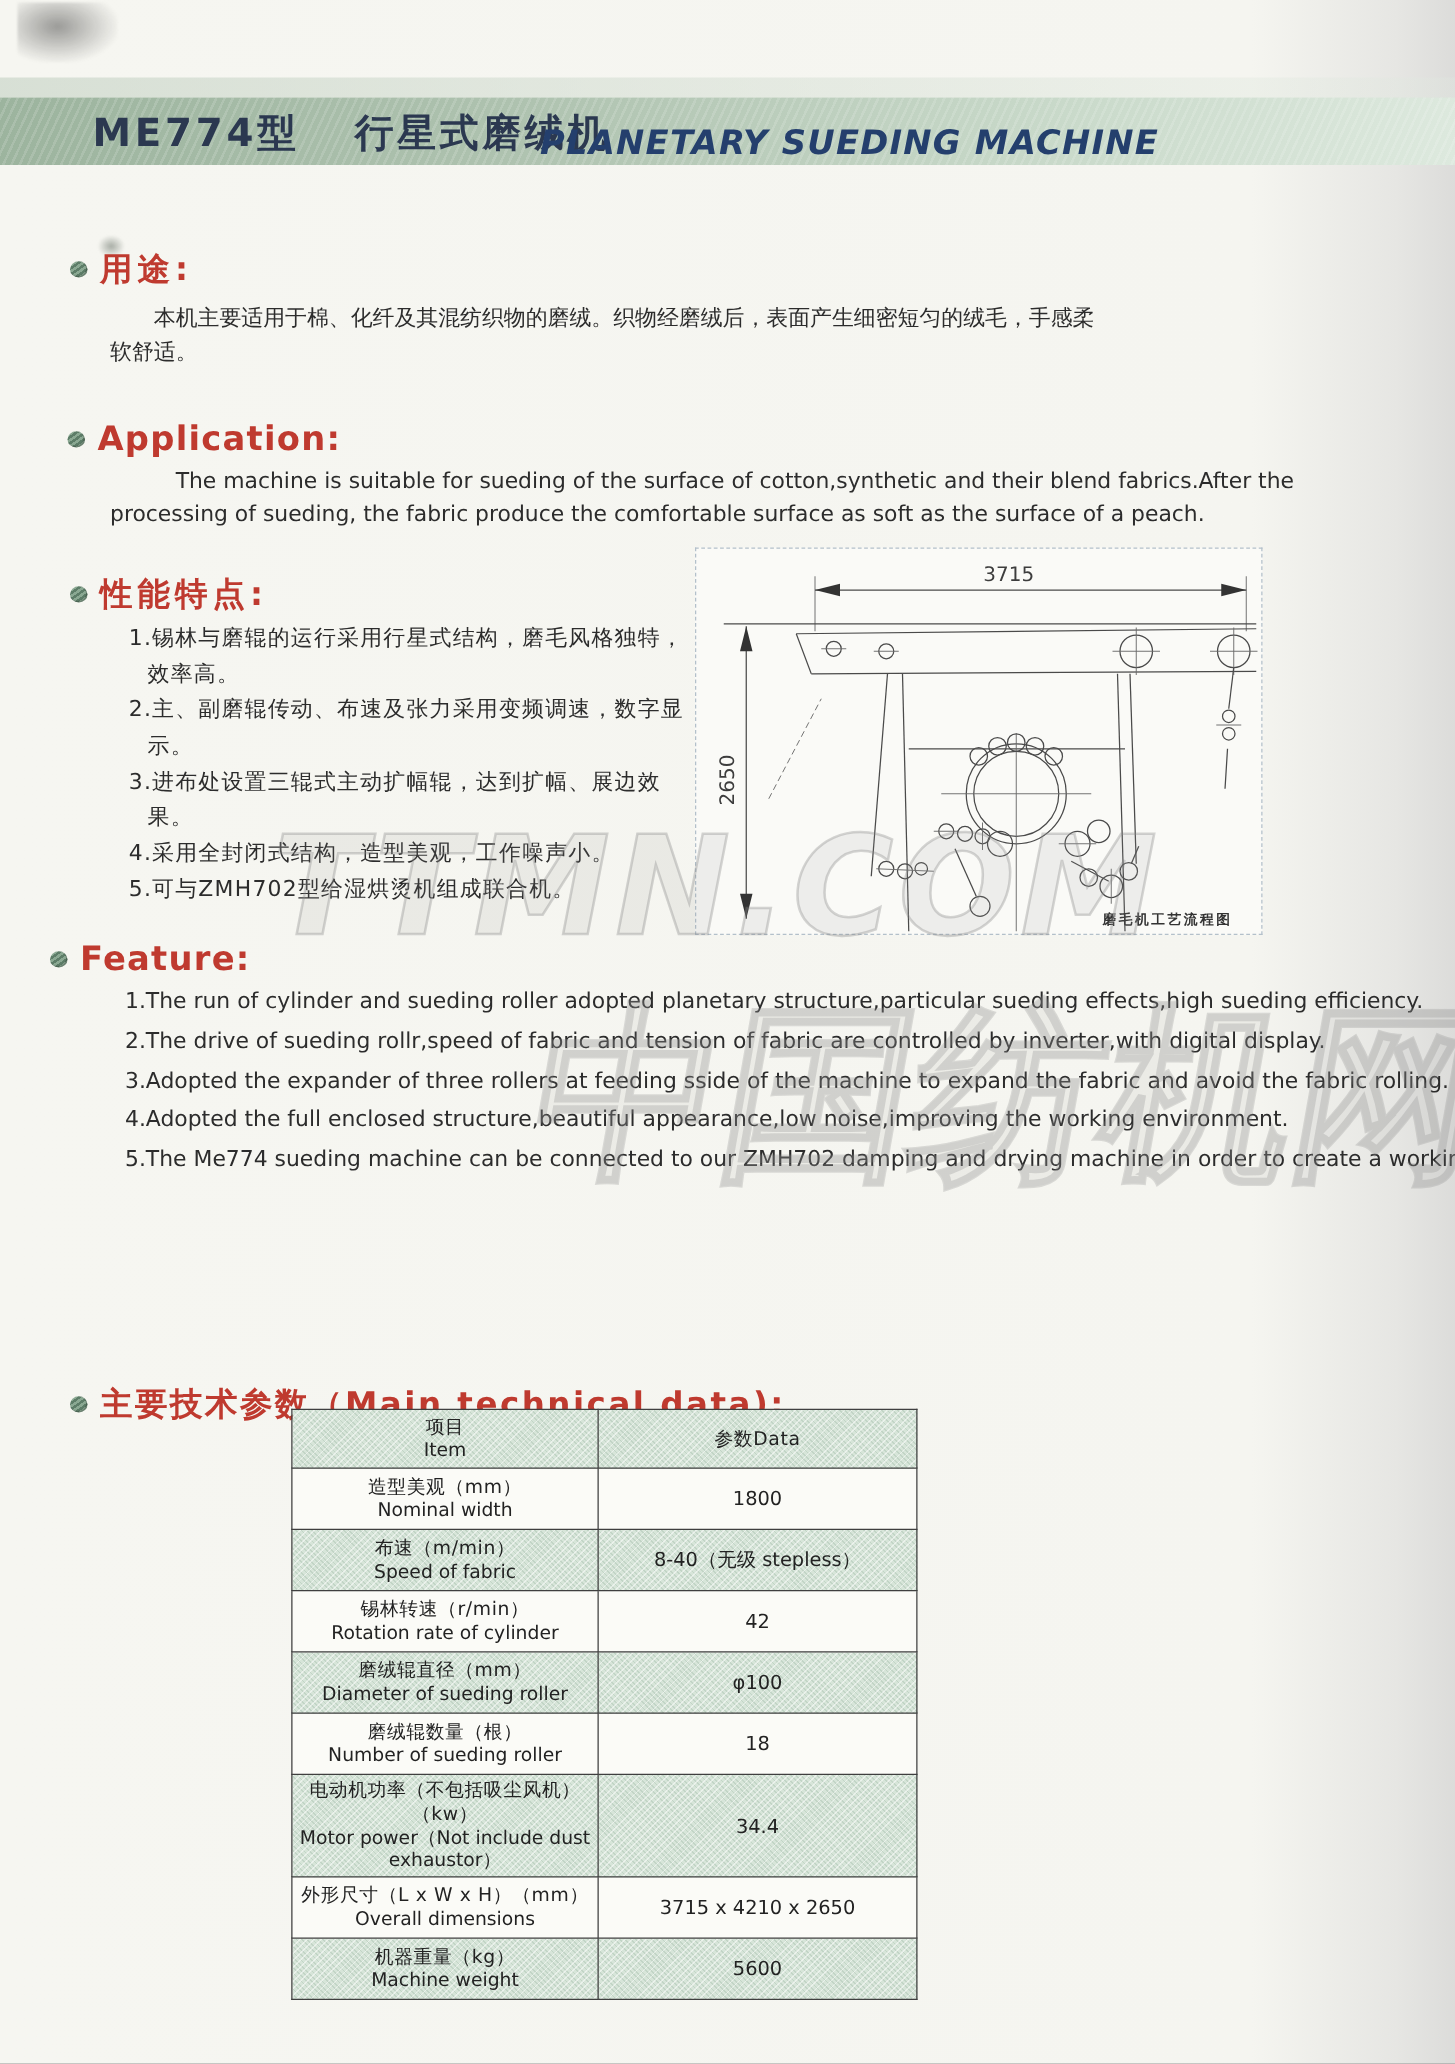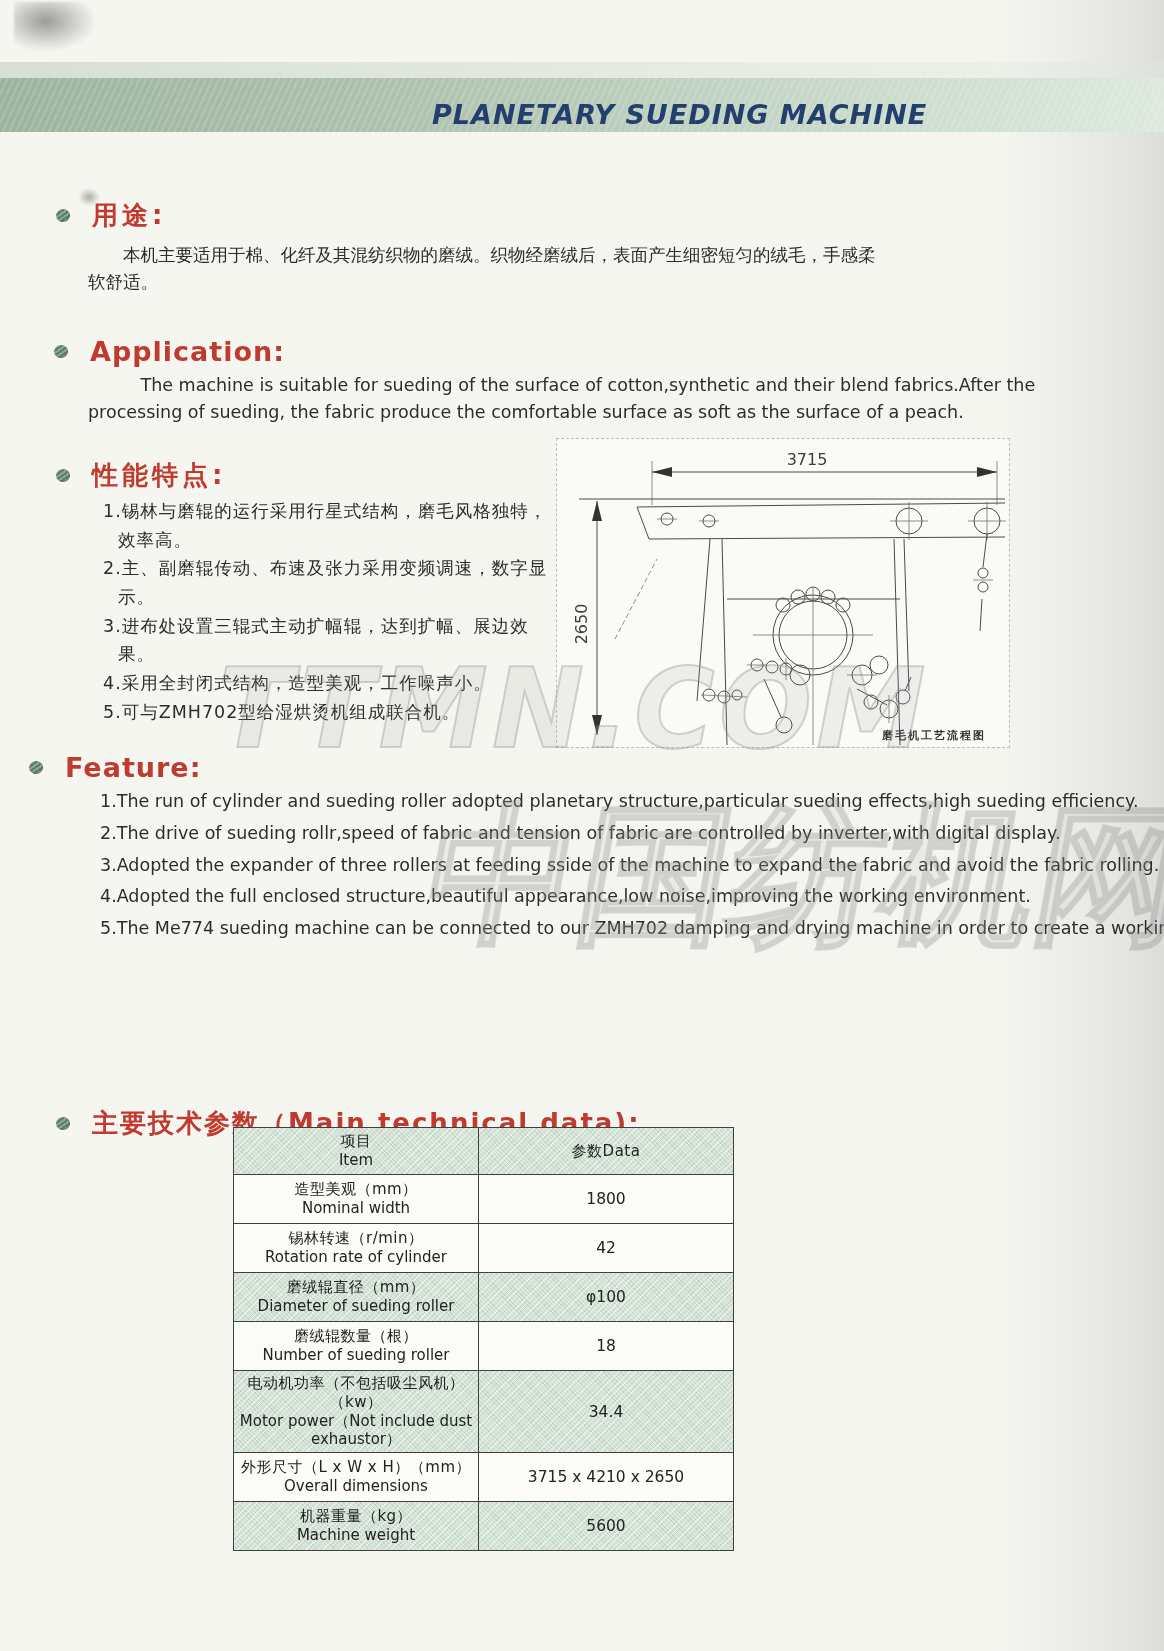--- a/index.html
+++ b/index.html
@@ -20,21 +20,21 @@
   .header-bar::after{content:"";position:absolute;inset:0;
     background:repeating-linear-gradient(115deg,rgba(255,255,255,.14) 0 2px,transparent 2px 6px);}
   .header-strip{position:absolute;left:0;top:62px;width:1164px;height:16px;
     background:linear-gradient(to right,rgba(190,205,190,.55),rgba(225,235,225,.25));}
   .header-title{position:absolute;left:74px;top:86px;display:flex;gap:44px;z-index:2;
     font-size:31px;font-weight:bold;color:#2b3850;letter-spacing:3px;}
   .header-en{position:absolute;left:432px;top:99px;z-index:2;font-size:27px;font-weight:bold;
     font-style:italic;color:#243f6d;letter-spacing:1px;white-space:nowrap;}
 
   
-  .sec{position:absolute;display:flex;align-items:center;gap:22px;z-index:3;}
+  .sec{position:absolute;display:flex;align-items:center;gap:10px;z-index:3;}
   .bullet{width:14px;height:13px;border-radius:50%;flex:0 0 auto;
     background:repeating-linear-gradient(145deg,#5d7d68 0 2px,#8aa892 2px 4px);
     box-shadow:inset -1px -1px 1px rgba(0,0,0,.25);}
   .sec-title{color:#bf3a2f;font-weight:bold;white-space:nowrap;}
   .sec-cn .sec-title{font-size:26px;letter-spacing:4px;}
   .sec-en .sec-title{font-size:27px;letter-spacing:1px;}
 
   .body-text{position:absolute;font-size:17.5px;line-height:1.55;color:#2c2c2c;z-index:3;}
   .list{position:absolute;z-index:3;font-size:17.5px;color:#2c2c2c;list-style:none;margin:0;padding:0;}
   .list-cn li{line-height:1.64;padding-left:15px;text-indent:-15px;letter-spacing:1px;}
@@ -76,20 +76,24 @@
 </head>
 <body>
 
 <div class="page">
 
   <div class="smudge-tl"></div>
   <div class="smudge-bullet"></div>
 
   <div class="header-strip"></div>
   <div class="header-bar"></div>
+  <div class="header-title">
+    <span>ME774型</span>
+    <span>行星式磨绒机</span>
+  </div>
   <div class="header-en">PLANETARY SUEDING MACHINE</div>
 
   <div class="sec sec-cn" style="left:56px;top:198px;">
     <span class="bullet"></span>
     <span class="sec-title">用途:</span>
   </div>
   <div class="body-text" style="left:88px;top:242px;width:790px;text-indent:2em;">本机主要适用于棉、化纤及其混纺织物的磨绒。织物经磨绒后，表面产生细密短匀的绒毛，手感柔软舒适。</div>
 
   <div class="sec sec-en" style="left:54px;top:336px;">
     <span class="bullet"></span>
@@ -186,21 +190,21 @@
       <line class="dwg-thin" x1="416" y1="141" x2="436" y2="141"></line>
       <line class="dwg" x1="425" y1="160" x2="423" y2="192" stroke-width="4"></line>
 
       <text class="cap-text" x="377" y="300" text-anchor="middle" letter-spacing="2">磨毛机工艺流程图</text>
     </svg>
   </div>
 
   <div class="wm1">TTMN.COM</div>
   <div class="wm2">中国纺机网</div>
 
-  <div class="sec sec-en" style="left:29px;top:752px;">
+  <div class="sec sec-en" style="left:40px;top:752px;">
     <span class="bullet"></span>
     <span class="sec-title">Feature:</span>
   </div>
   <ul class="list list-en" style="left:100px;top:790px;width:1010px;">
     <li>1.The run of cylinder and sueding roller adopted planetary structure,particular sueding effects,high sueding efficiency.</li>
     <li>2.The drive of sueding rollr,speed of fabric and tension of fabric are controlled by inverter,with digital display.</li>
     <li>3.Adopted the expander of three rollers at feeding sside of the machine to expand the fabric and avoid the fabric rolling.</li>
     <li>4.Adopted the full enclosed structure,beautiful appearance,low noise,improving the working environment.</li>
     <li>5.The Me774 sueding machine can be connected to our ZMH702 damping and drying machine in order to create a working line.</li>
   </ul>
@@ -225,20 +229,27 @@
         <span class="cell-cn">参数Data</span>
       </th>
     </tr>
     <tr class="row-white">
       <td>
         <span class="cell-cn">造型美观（mm）</span>
         <span class="cell-en">Nominal width</span>
       </td>
       <td class="cell-val">1800</td>
     </tr>
+    <tr class="row-green">
+      <td>
+        <span class="cell-cn">布速（m/min）</span>
+        <span class="cell-en">Speed of fabric</span>
+      </td>
+      <td class="cell-val">8-40（无级 stepless）</td>
+    </tr>
     <tr class="row-white">
       <td>
         <span class="cell-cn">锡林转速（r/min）</span>
         <span class="cell-en">Rotation rate of cylinder</span>
       </td>
       <td class="cell-val">42</td>
     </tr>
     <tr class="row-green">
       <td>
         <span class="cell-cn">磨绒辊直径（mm）</span>

